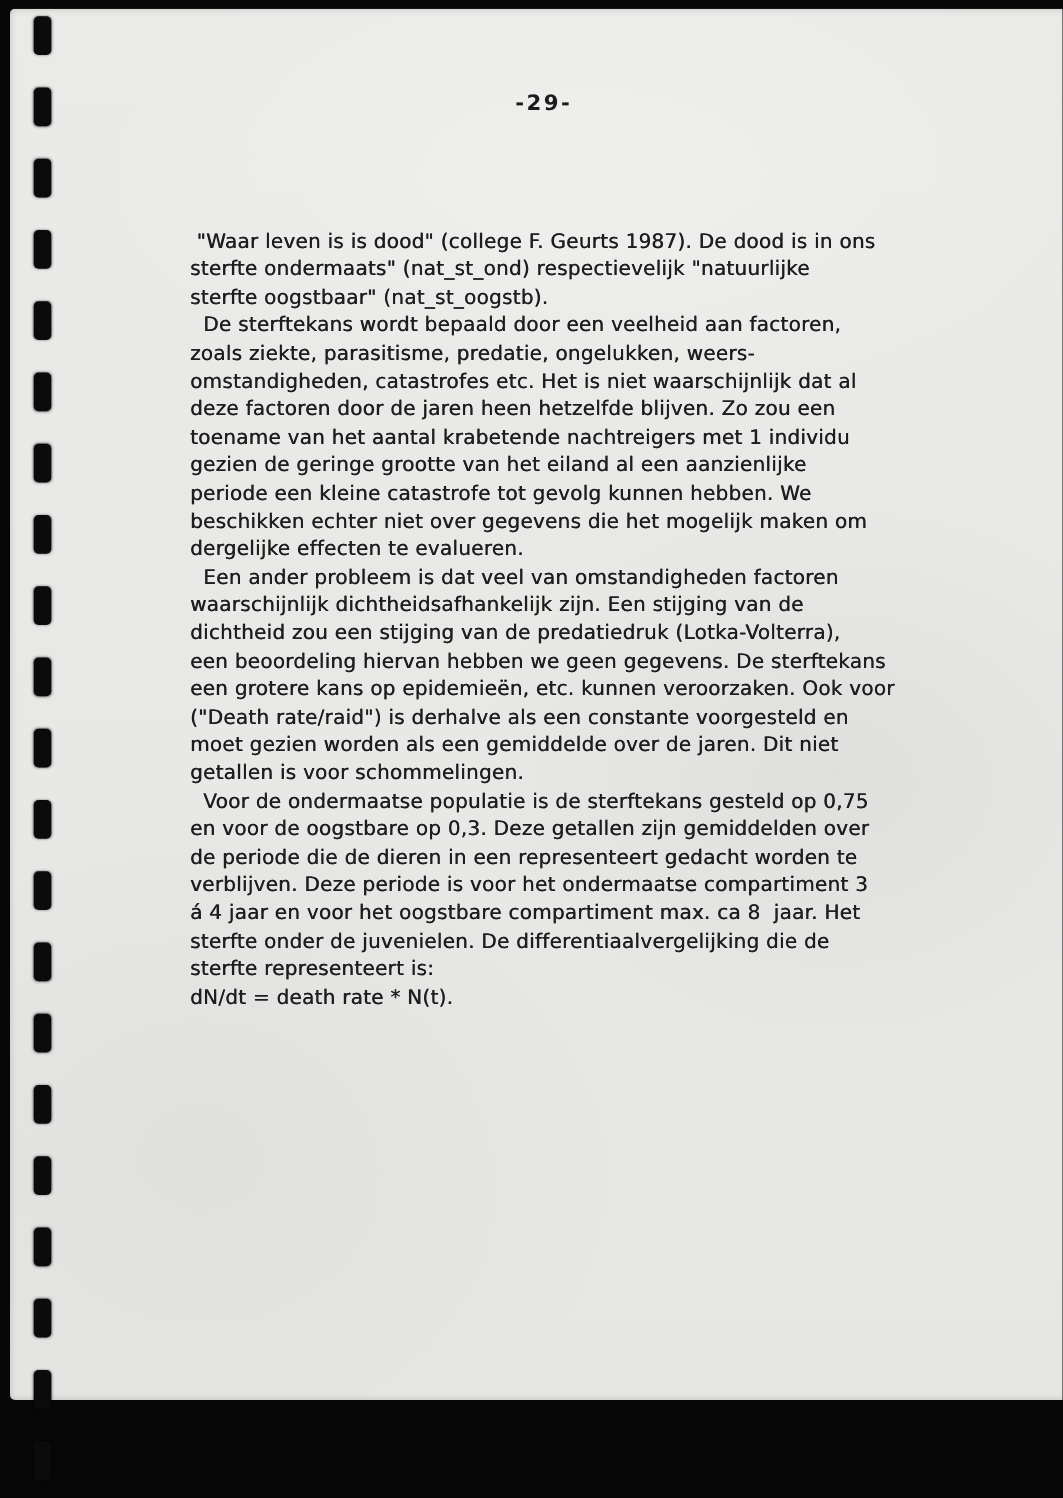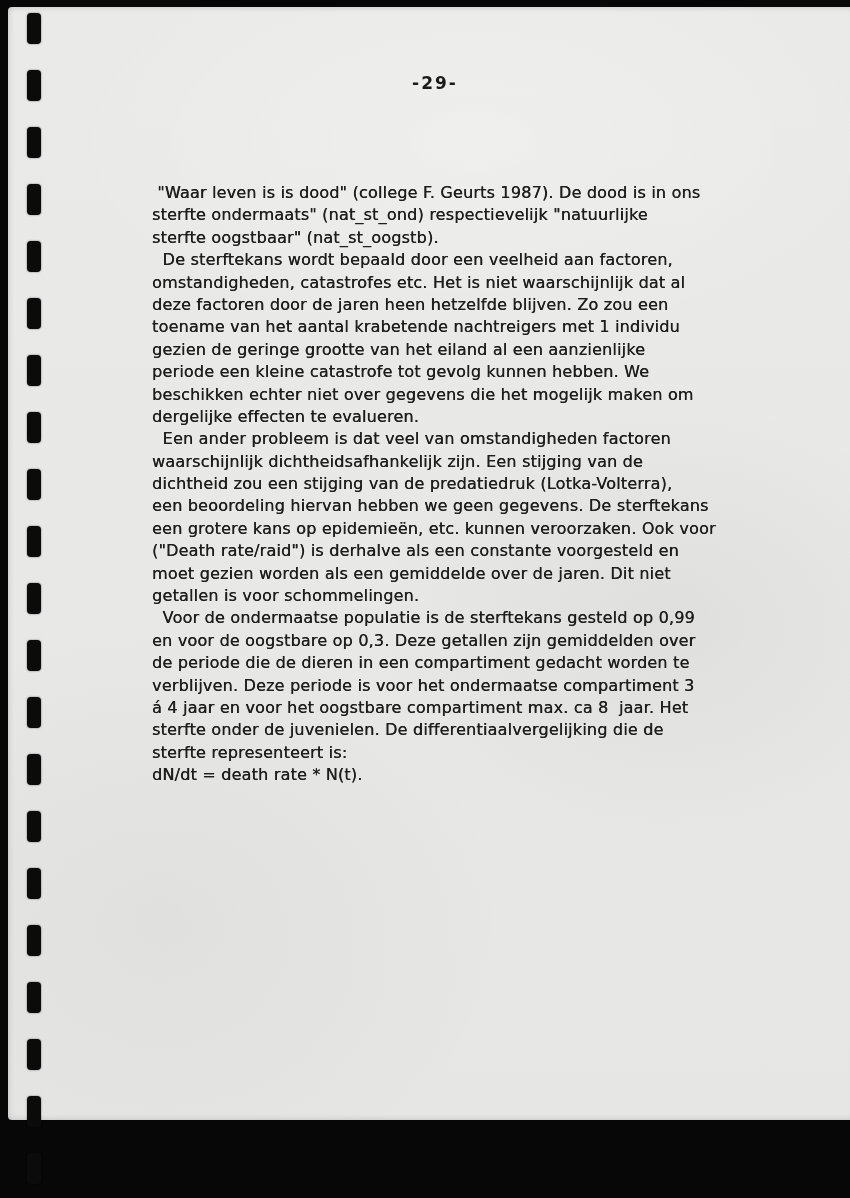--- a/index.html
+++ b/index.html
@@ -75,42 +75,43 @@
 <div class="paper">
   <div class="pageno">-29-</div>
   <div class="textblock">
       <div class="para">
         <div class="line"> "Waar leven is is dood" (college F. Geurts 1987). De dood is in ons</div>
         <div class="line">sterfte ondermaats" (nat_st_ond) respectievelijk "natuurlijke</div>
         <div class="line">sterfte oogstbaar" (nat_st_oogstb).</div>
       </div>
       <div class="para">
         <div class="line">  De sterftekans wordt bepaald door een veelheid aan factoren,</div>
+        <div class="line">zoals ziekte, parasitisme, predatie, ongelukken, weers-</div>
         <div class="line">omstandigheden, catastrofes etc. Het is niet waarschijnlijk dat al</div>
         <div class="line">deze factoren door de jaren heen hetzelfde blijven. Zo zou een</div>
         <div class="line">toename van het aantal krabetende nachtreigers met 1 individu</div>
         <div class="line">gezien de geringe grootte van het eiland al een aanzienlijke</div>
         <div class="line">periode een kleine catastrofe tot gevolg kunnen hebben. We</div>
         <div class="line">beschikken echter niet over gegevens die het mogelijk maken om</div>
         <div class="line">dergelijke effecten te evalueren.</div>
       </div>
       <div class="para">
         <div class="line">  Een ander probleem is dat veel van omstandigheden factoren</div>
         <div class="line">waarschijnlijk dichtheidsafhankelijk zijn. Een stijging van de</div>
         <div class="line">dichtheid zou een stijging van de predatiedruk (Lotka-Volterra),</div>
         <div class="line">een beoordeling hiervan hebben we geen gegevens. De sterftekans</div>
         <div class="line">een grotere kans op epidemieën, etc. kunnen veroorzaken. Ook voor</div>
         <div class="line">("Death rate/raid") is derhalve als een constante voorgesteld en</div>
         <div class="line">moet gezien worden als een gemiddelde over de jaren. Dit niet</div>
         <div class="line">getallen is voor schommelingen.</div>
       </div>
       <div class="para">
-        <div class="line">  Voor de ondermaatse populatie is de sterftekans gesteld op 0,99</div>
+        <div class="line">  Voor de ondermaatse populatie is de sterftekans gesteld op 0,75</div>
         <div class="line">en voor de oogstbare op 0,3. Deze getallen zijn gemiddelden over</div>
-        <div class="line">de periode die de dieren in een compartiment gedacht worden te</div>
+        <div class="line">de periode die de dieren in een representeert gedacht worden te</div>
         <div class="line">verblijven. Deze periode is voor het ondermaatse compartiment 3</div>
         <div class="line">á 4 jaar en voor het oogstbare compartiment max. ca 8  jaar. Het</div>
         <div class="line">sterfte onder de juvenielen. De differentiaalvergelijking die de</div>
         <div class="line">sterfte representeert is:</div>
         <div class="line">dN/dt = death rate * N(t).</div>
       </div>
     </div>
 <div class="hole" style="top: 6px;"></div>
     <div class="hole" style="top: 63px;"></div>
     <div class="hole" style="top: 120px;"></div>

